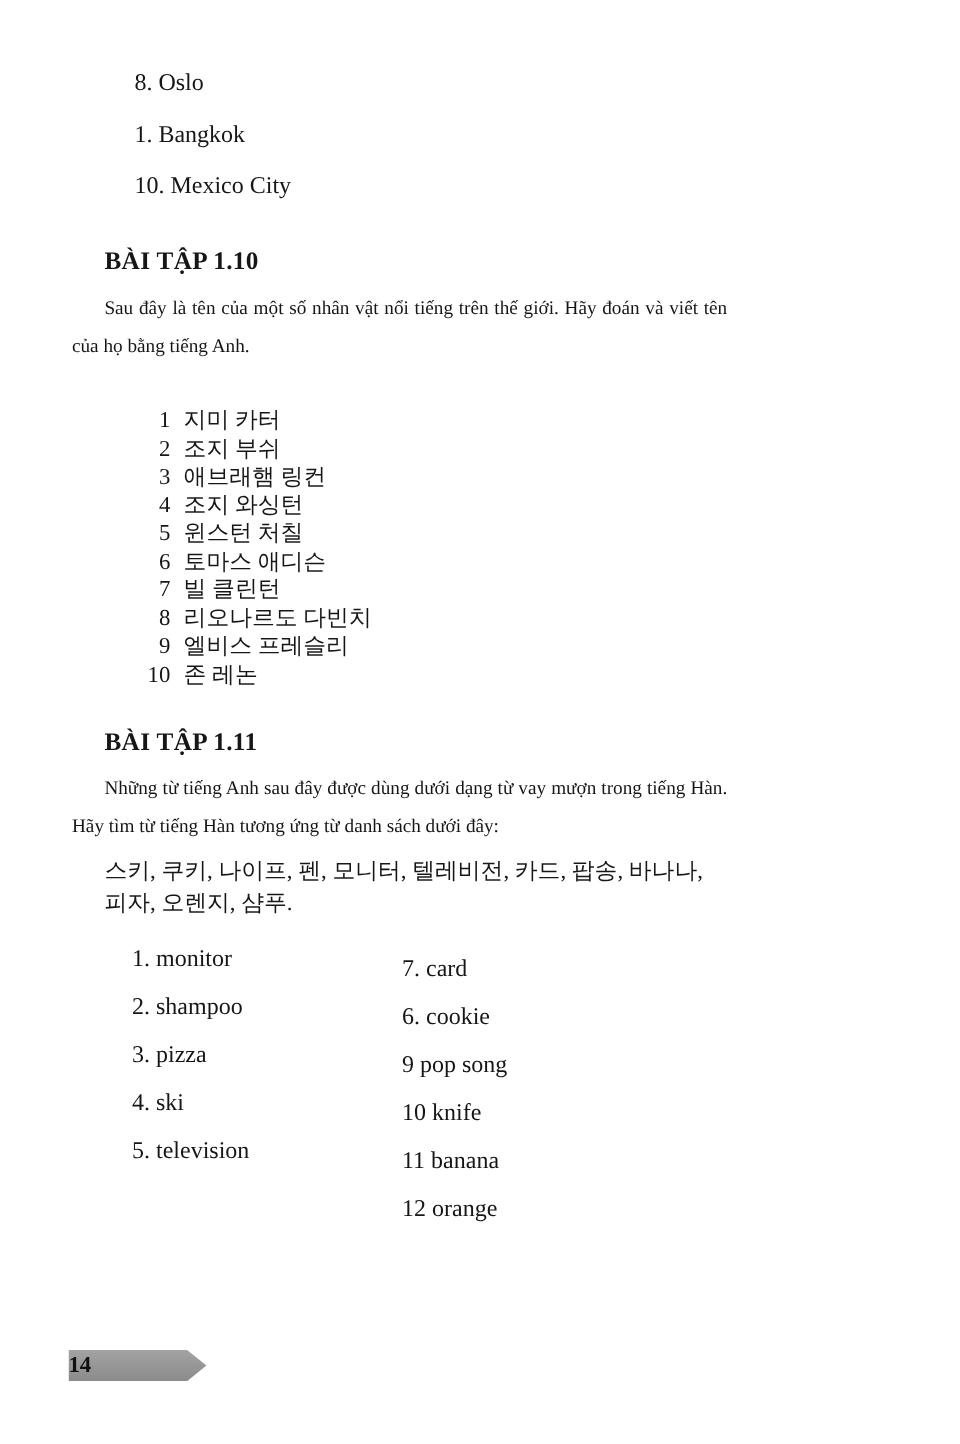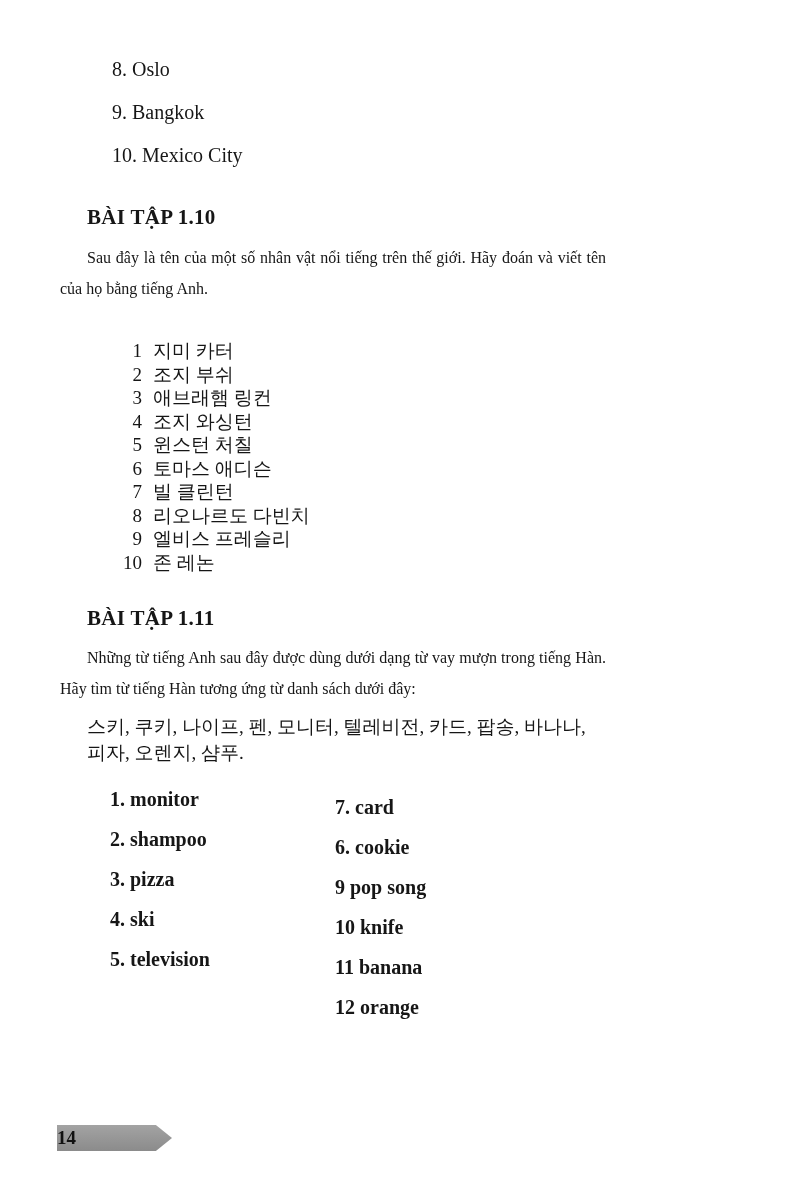--- a/index.html
+++ b/index.html
@@ -79,21 +79,20 @@
   .word-bank {
     margin: 10px 70px 0 87px;
     font-size: 19px;
     line-height: 26px;
   }
 
   
   .two-col {
     display: flex;
     margin-top: 23px;
-    font-weight: bold;
   }
   .col-left {
     margin-left: 110px;
     width: 225px;
   }
   .col-right {
     padding-top: 8px;
   }
   .answer-item {
     font-size: 20px;
@@ -119,21 +118,21 @@
     font-family: "Liberation Serif", "DejaVu Serif", serif;
   }
 </style>
 </head>
 <body>
 
 <div class="page">
 
   <div class="city-list">
     <div class="city-item">8. Oslo</div>
-    <div class="city-item">9. Bangkok</div>
+    <div class="city-item">1. Bangkok</div>
     <div class="city-item">10. Mexico City</div>
   </div>
 
   <div class="exercise-title">BÀI TẬP 1.10</div>
   <p class="para">Sau đây là tên của một số nhân vật nổi tiếng trên thế giới. Hãy đoán và viết tên của họ bằng tiếng Anh.</p>
 
   <div class="korean-list">
     <div class="korean-row">
       <span class="korean-num">1</span>
       <span class="korean-name">지미 카터</span>

